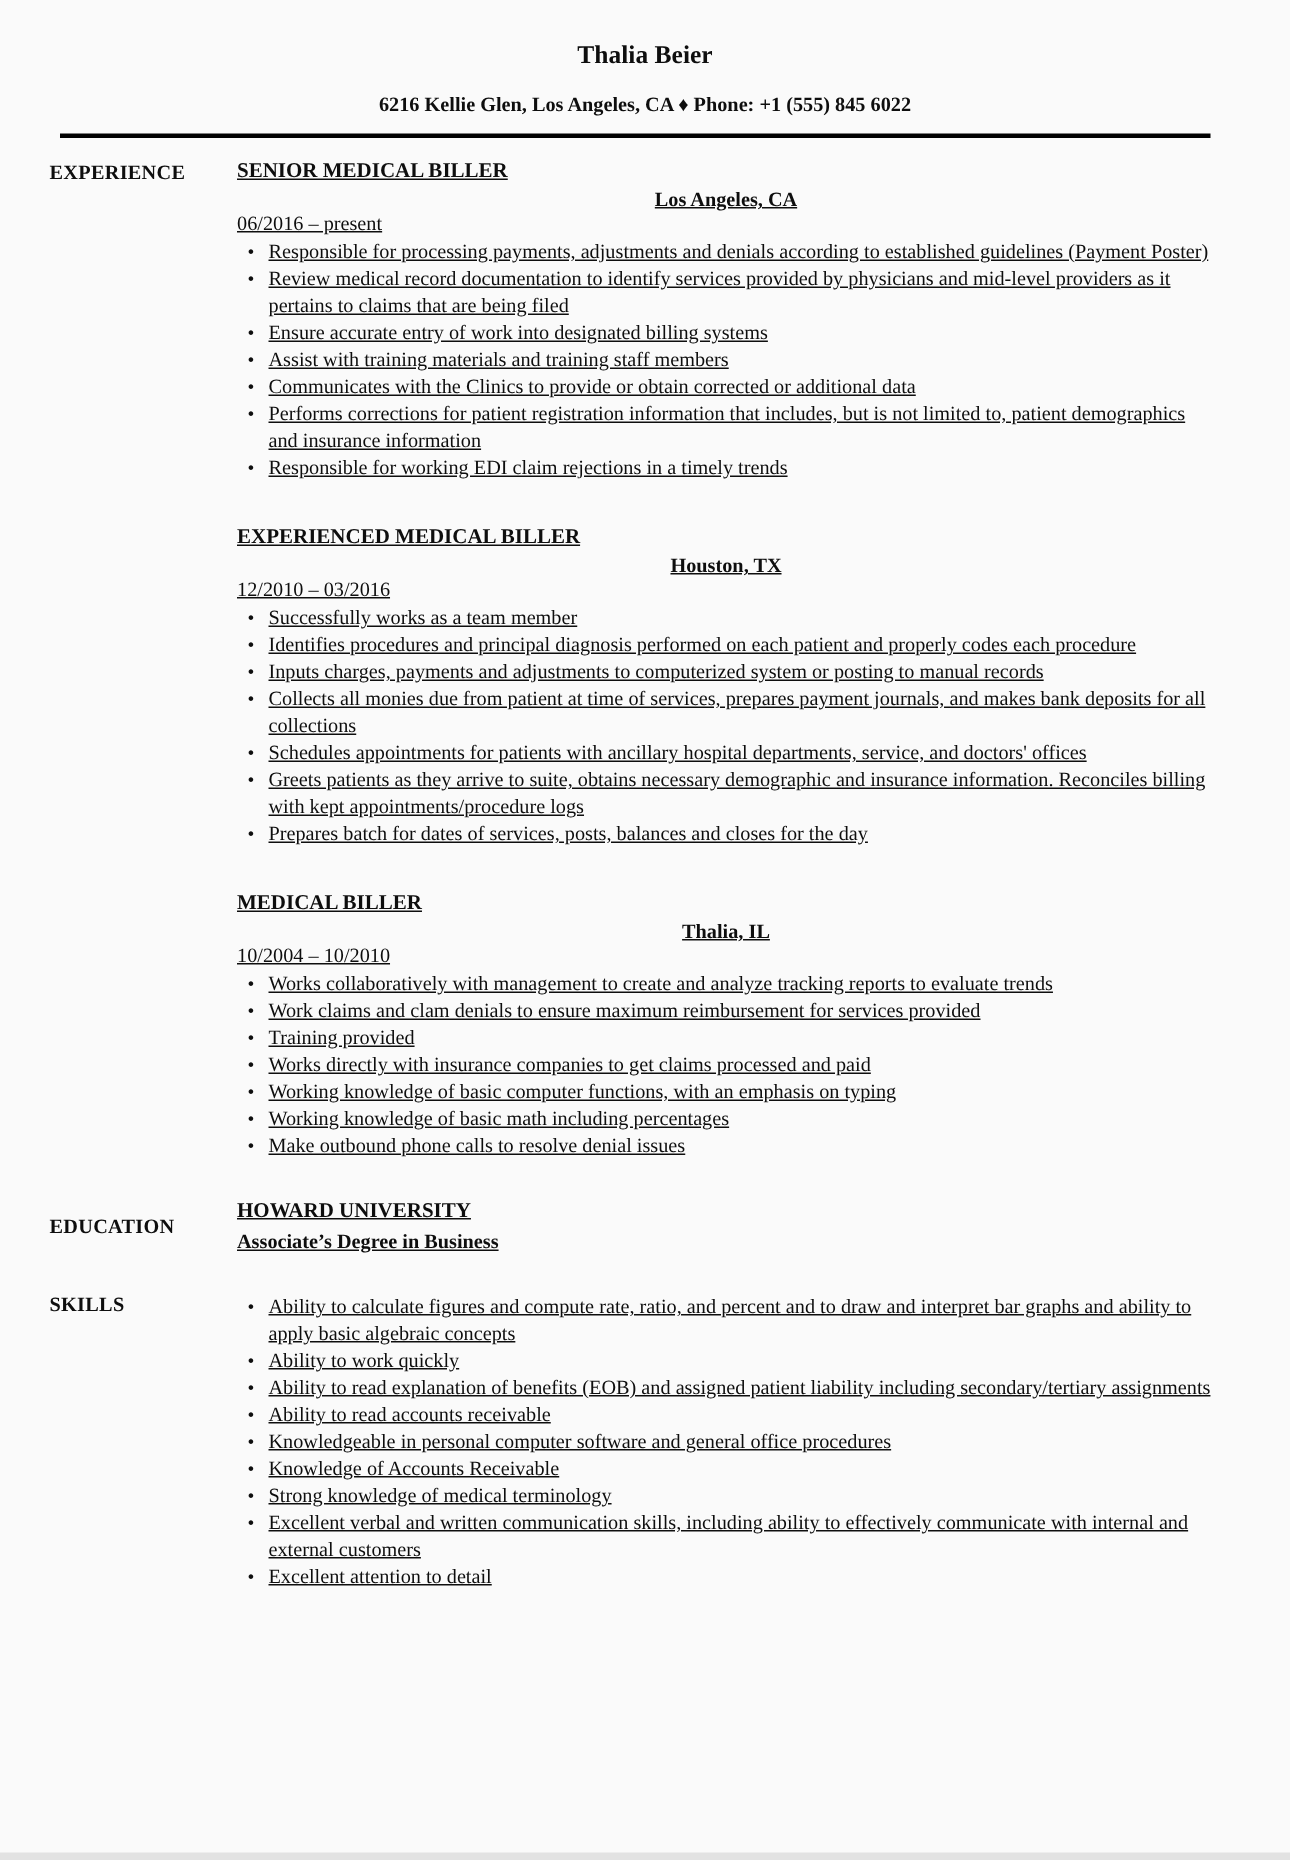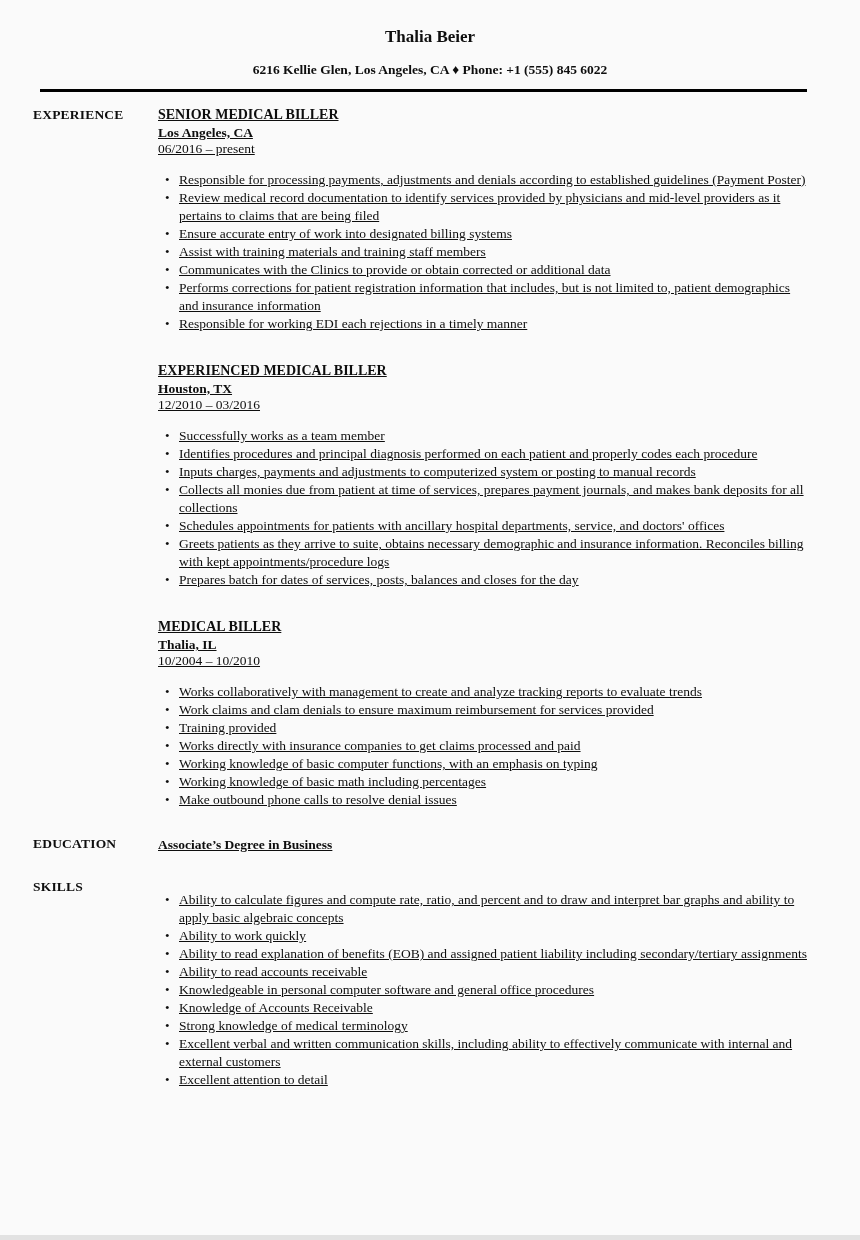--- a/index.html
+++ b/index.html
@@ -61,29 +61,30 @@
   
   .job + .job { margin-top: 28px; }
   .job-title {
     font-size: 14px;
     font-weight: bold;
     line-height: 20px;
   }
   .job-location {
     font-weight: bold;
     line-height: 16px;
+    text-align: center;
   }
   .job-dates {
     line-height: 16px;
     margin-bottom: 2px;
   }
   
   ul.bullets {
     list-style: none;
-    margin-top: 14px;
+    margin-top: 2px;
   }
   ul.bullets li {
     position: relative;
     padding-left: 21px;
     line-height: 18px;
   }
   ul.bullets li::before {
     content: "\2022";
     position: absolute;
     left: 7px;
@@ -125,21 +126,21 @@
         <div class="job-title">SENIOR MEDICAL BILLER</div>
         <div class="job-location">Los Angeles, CA</div>
         <div class="job-dates">06/2016 – present</div>
         <ul class="bullets">
           <li>Responsible for processing payments, adjustments and denials according to established guidelines (Payment Poster)</li>
           <li>Review medical record documentation to identify services provided by physicians and mid-level providers as it pertains to claims that are being filed</li>
           <li>Ensure accurate entry of work into designated billing systems</li>
           <li>Assist with training materials and training staff members</li>
           <li>Communicates with the Clinics to provide or obtain corrected or additional data</li>
           <li>Performs corrections for patient registration information that includes, but is not limited to, patient demographics and insurance information</li>
-          <li>Responsible for working EDI each rejections in a timely manner</li>
+          <li>Responsible for working EDI claim rejections in a timely trends</li>
         </ul>
       </div>
 
       <div class="job">
         <div class="job-title">EXPERIENCED MEDICAL BILLER</div>
         <div class="job-location">Houston, TX</div>
         <div class="job-dates">12/2010 – 03/2016</div>
         <ul class="bullets">
           <li>Successfully works as a team member</li>
           <li>Identifies procedures and principal diagnosis performed on each patient and properly codes each procedure</li>
@@ -165,20 +166,21 @@
           <li>Make outbound phone calls to resolve denial issues</li>
         </ul>
       </div>
 
     </div>
   </div>
 
   <div class="section section-education">
     <div class="section-label">EDUCATION</div>
     <div class="section-content">
+      <div class="school">HOWARD UNIVERSITY</div>
       <div class="degree">Associate’s Degree in Business</div>
     </div>
   </div>
 
   <div class="section section-skills">
     <div class="section-label">SKILLS</div>
     <div class="section-content">
       <ul class="bullets">
         <li>Ability to calculate figures and compute rate, ratio, and percent and to draw and interpret bar graphs and ability to apply basic algebraic concepts</li>
         <li>Ability to work quickly</li>

